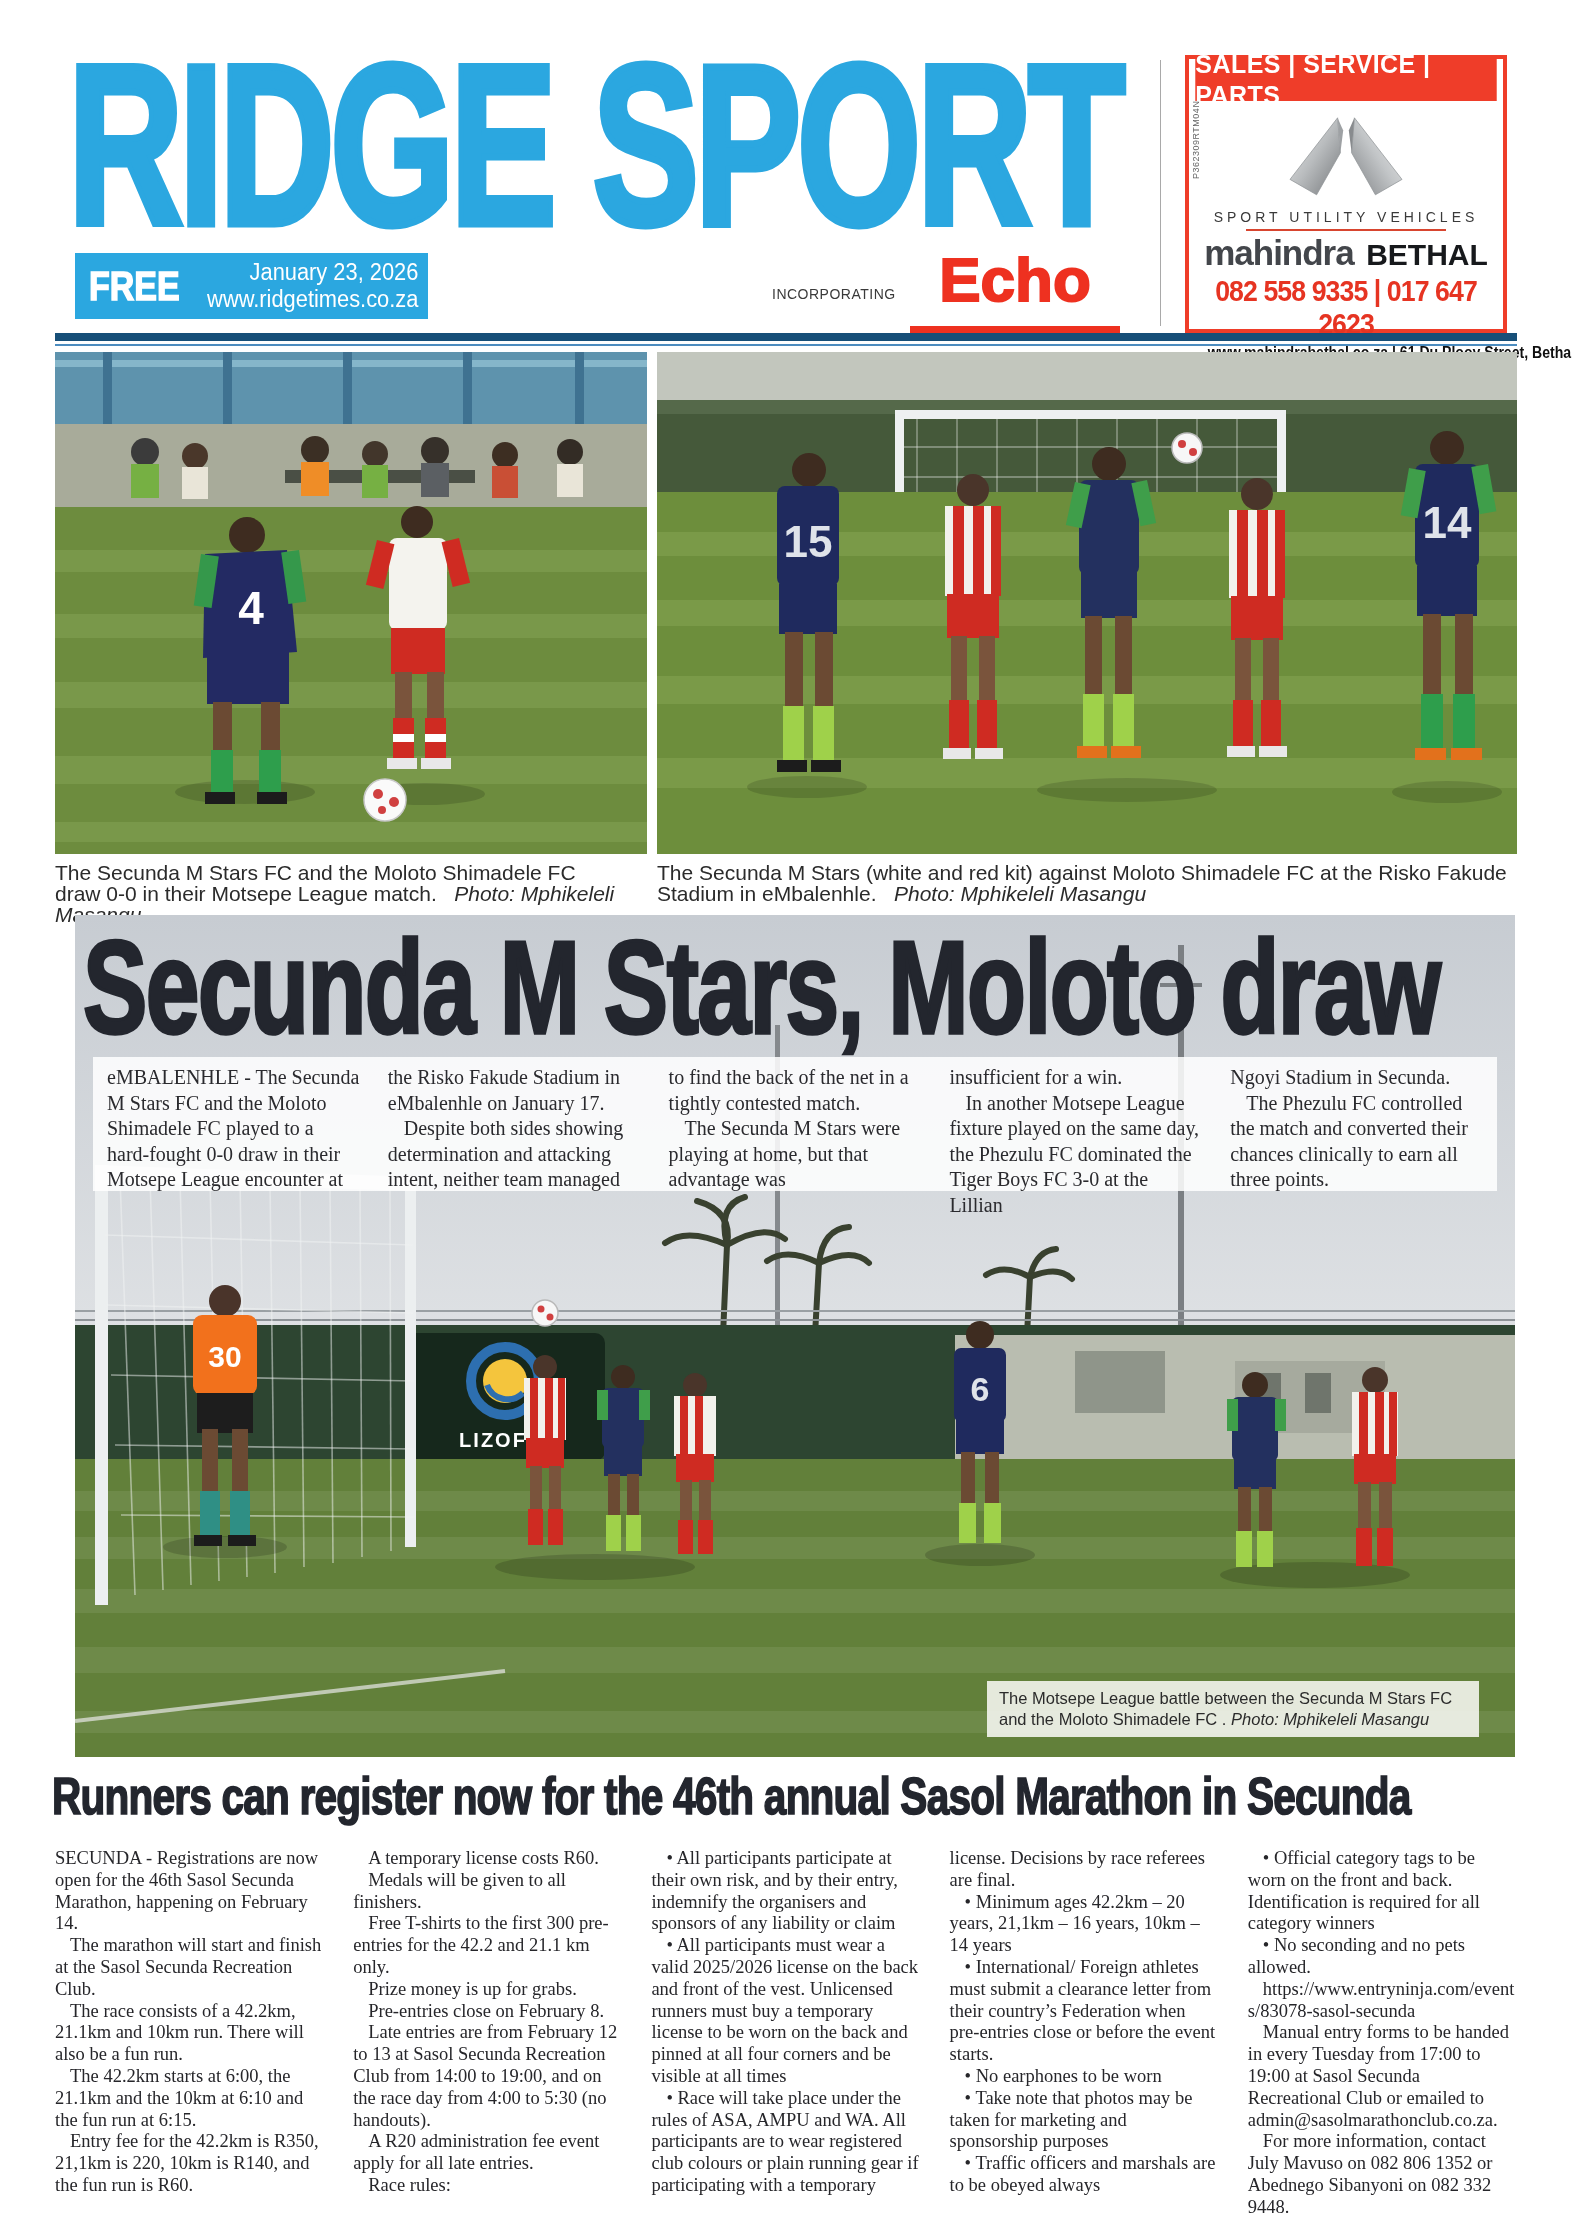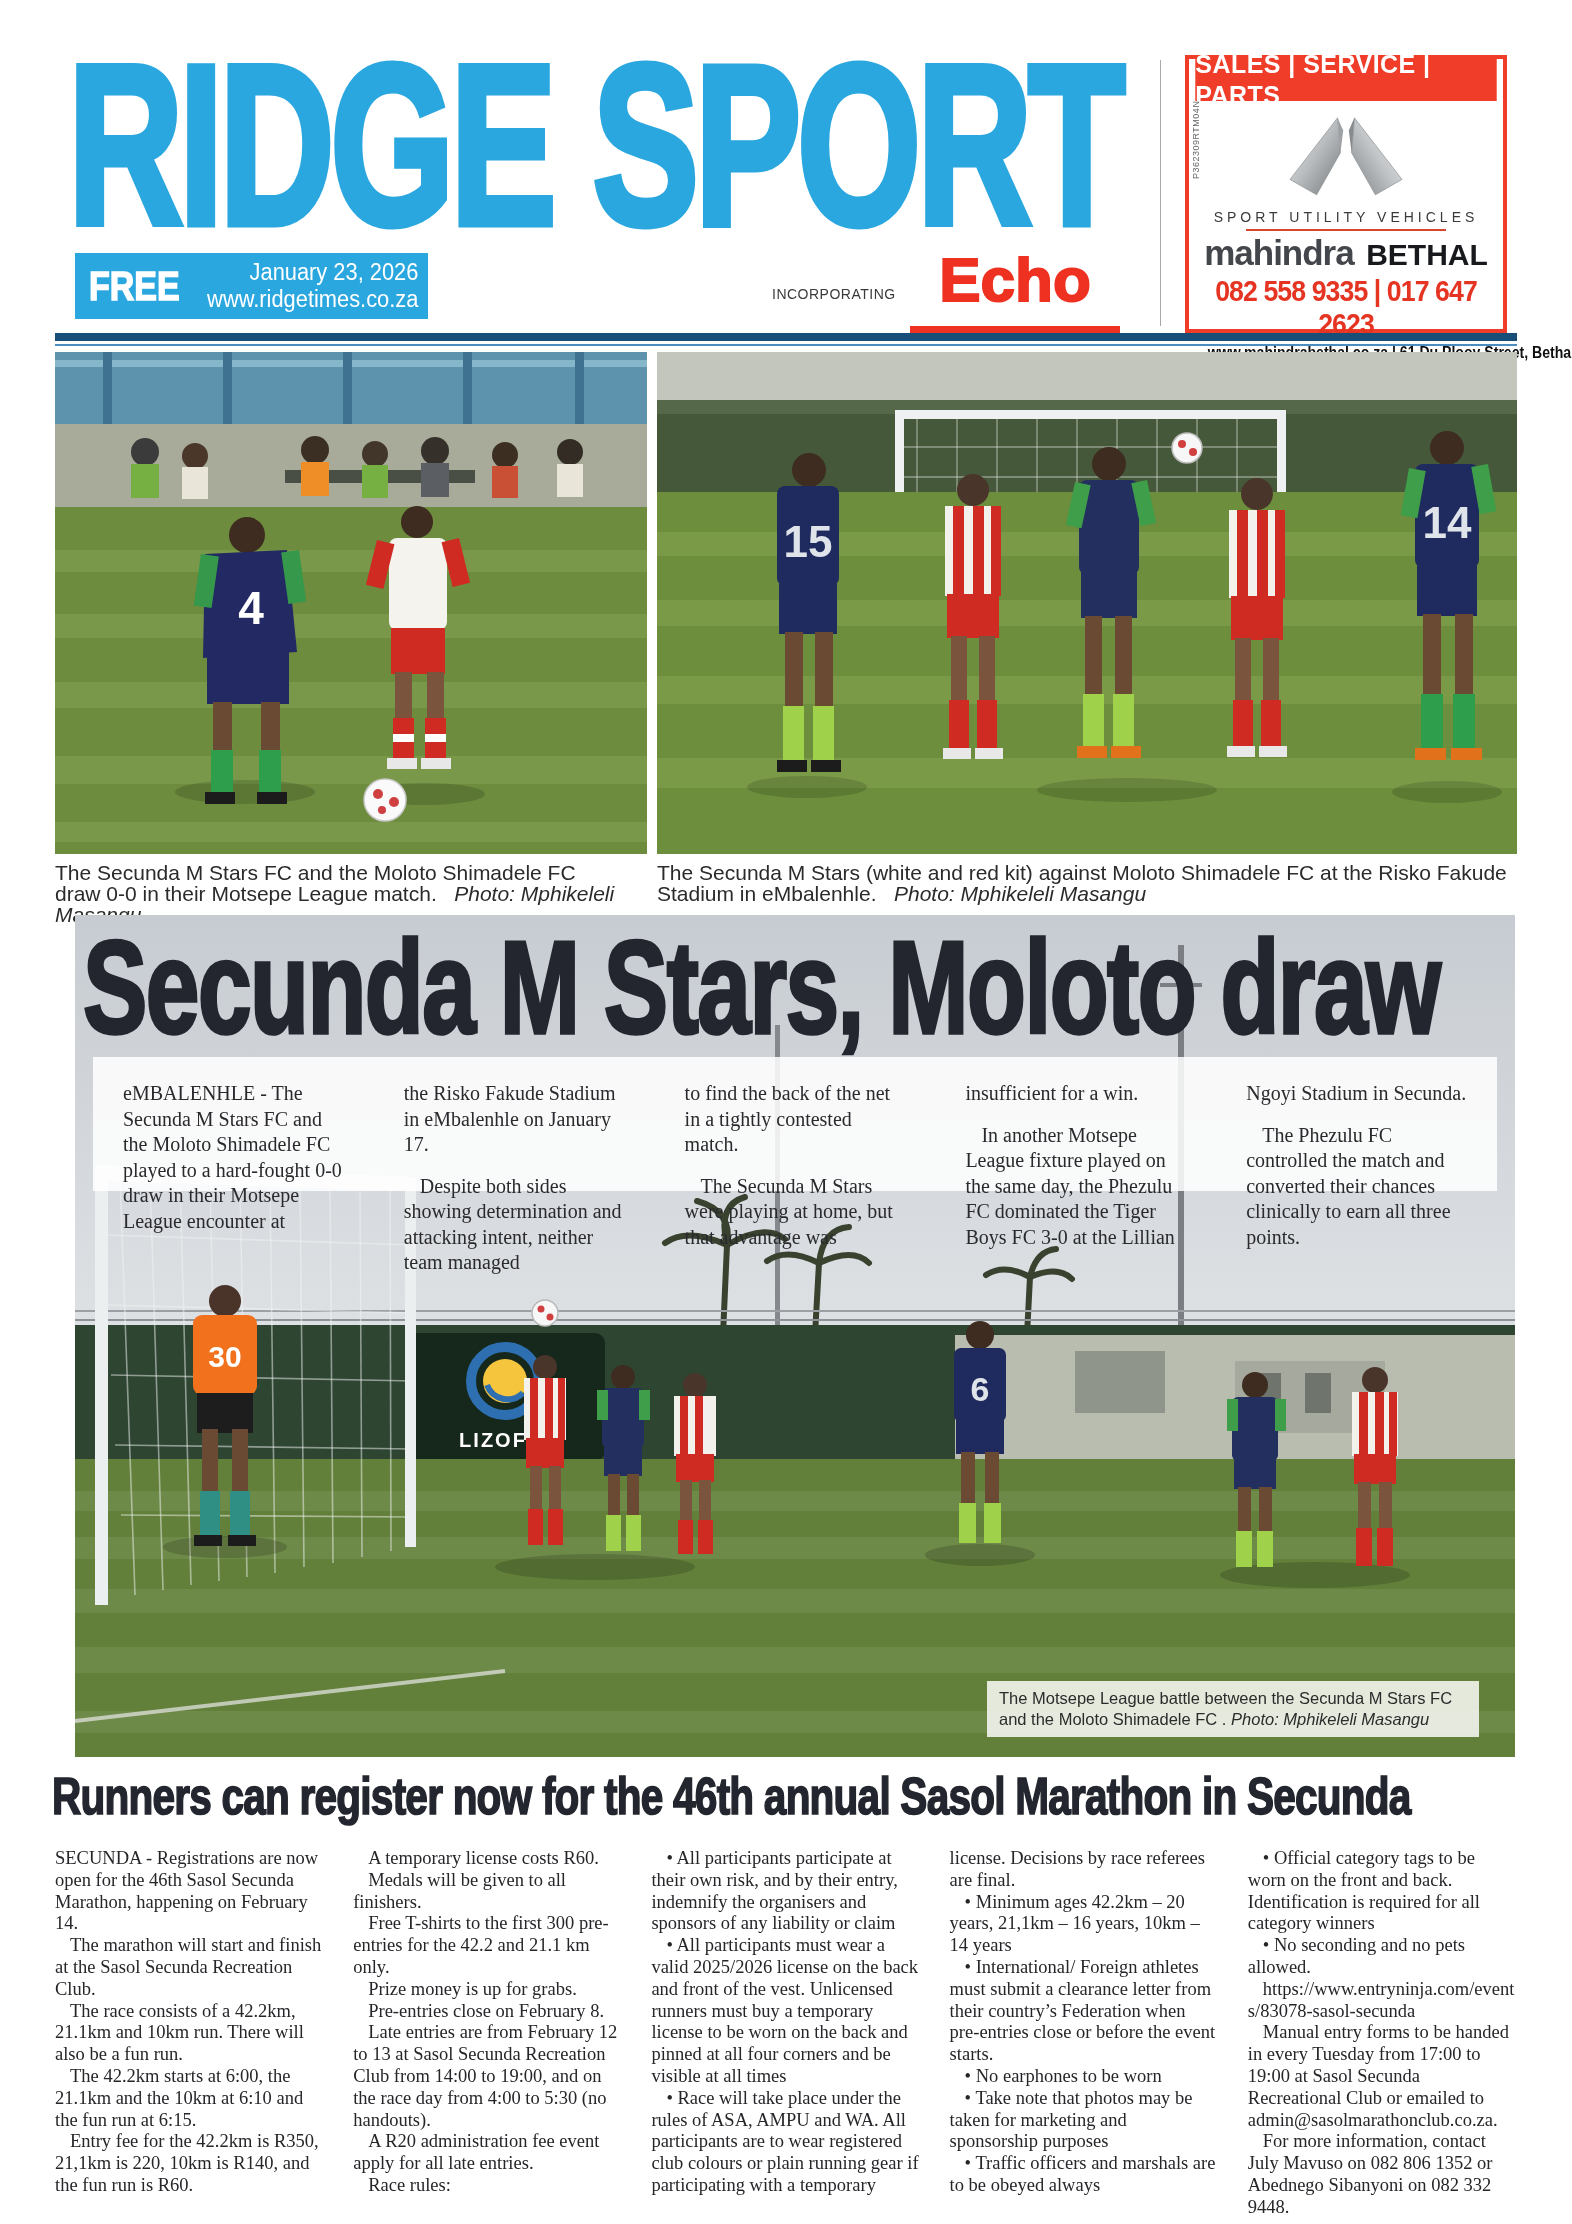--- a/index.html
+++ b/index.html
@@ -51,21 +51,21 @@
 
   
   .bigphoto{left:75px;top:915px;width:1440px;height:842px;overflow:hidden;background:#cfd3d7;}
   .bigphoto>svg{position:absolute;left:0;top:0;width:100%;height:100%;}
   .headline1{position:absolute;left:8px;top:10px;white-space:nowrap;color:#23262e;font-weight:bold;
     font-size:132px;line-height:125px;letter-spacing:-2px;transform:scale(0.73,1);transform-origin:left top;
     -webkit-text-stroke:3.5px #23262e;}
   .story-panel{position:absolute;left:18px;top:142px;width:1404px;height:134px;background:rgba(255,255,255,0.86);
     display:flex;gap:28px;padding:8px 14px;box-sizing:border-box;}
   .scol{flex:1;font-family:"Liberation Serif",serif;font-size:20px;line-height:25.5px;color:#2a2a2e;}
-  .scol p{margin:16px;}
+  .scol p{margin:0;}
   .scol p.ind{text-indent:16px;}
   .bigcap{position:absolute;left:912px;top:766px;width:492px;background:rgba(247,247,242,0.88);
     padding:7px 12px;box-sizing:border-box;font-size:16.5px;line-height:21px;color:#2b2b2b;}
 
   
   .headline2{left:52px;top:1766px;white-space:nowrap;color:#23262e;font-weight:bold;
     font-size:52px;letter-spacing:-1px;transform:scale(0.78,1);transform-origin:left top;-webkit-text-stroke:1.6px #23262e;}
   .marathon{left:55px;top:1848px;width:1462px;display:flex;gap:29px;}
   .mcol{flex:1;font-family:"Liberation Serif",serif;font-size:18.5px;line-height:21.8px;color:#26262a;}
   .mcol p{margin:0;overflow-wrap:anywhere;}

